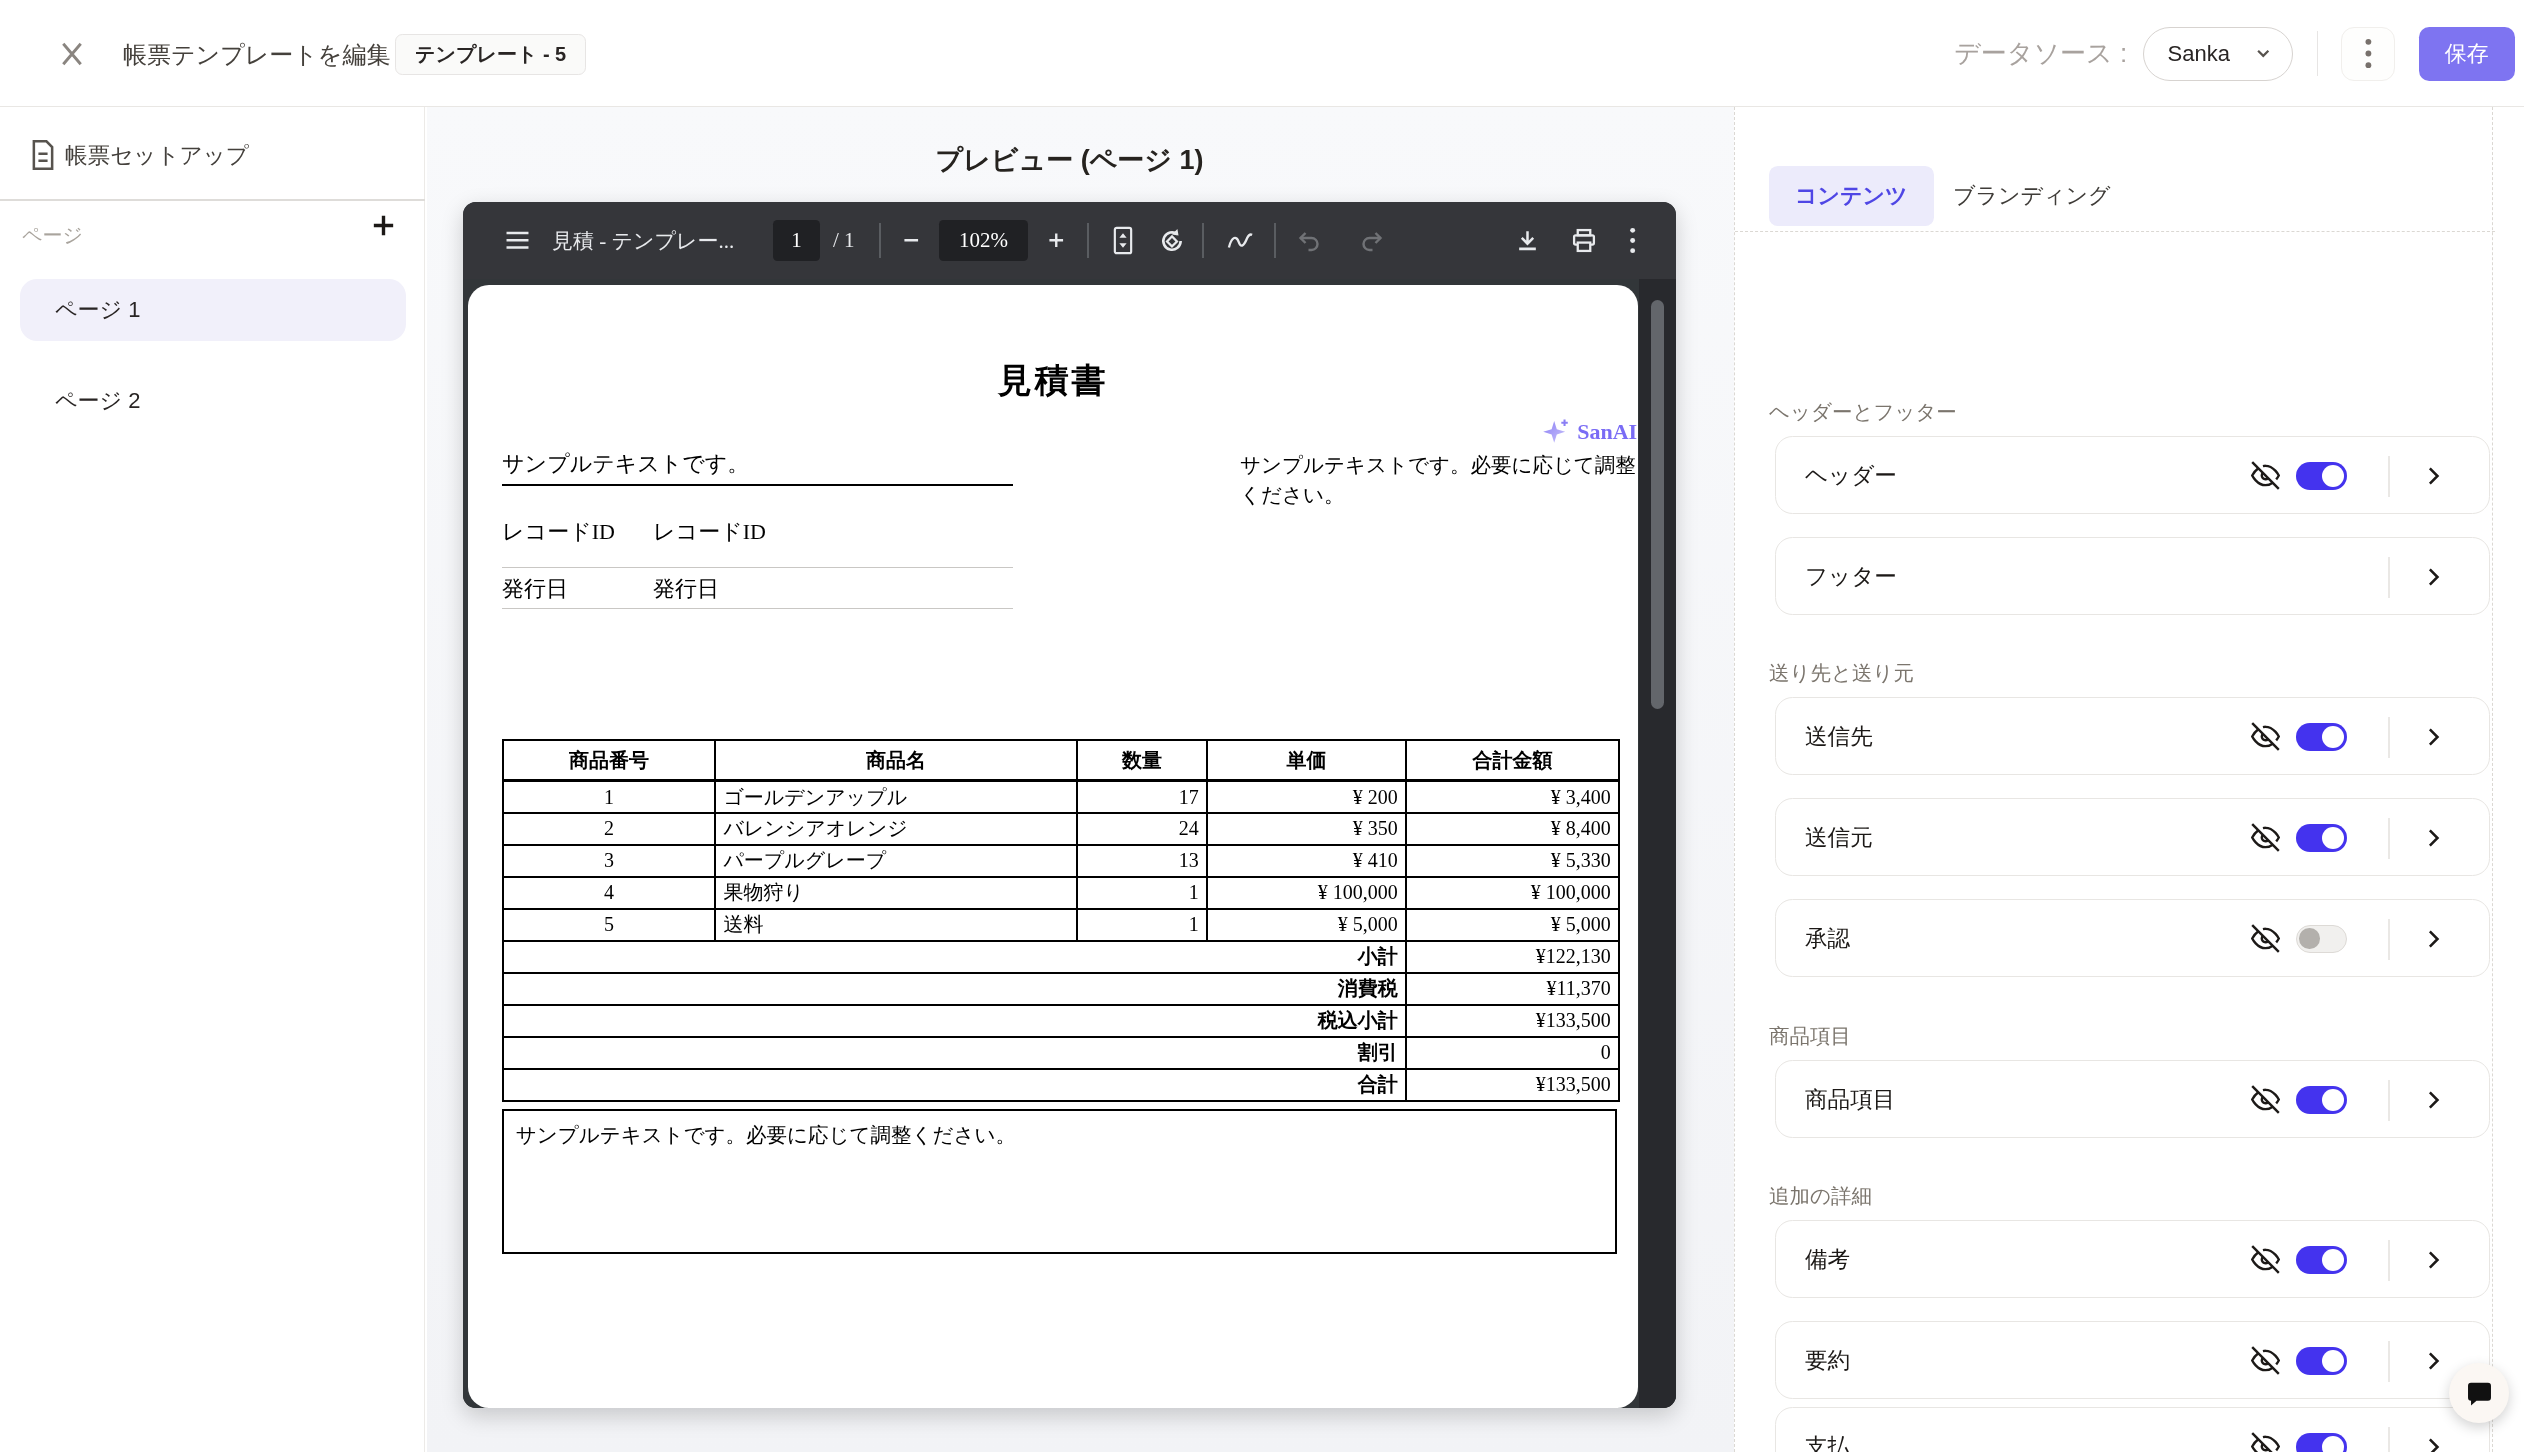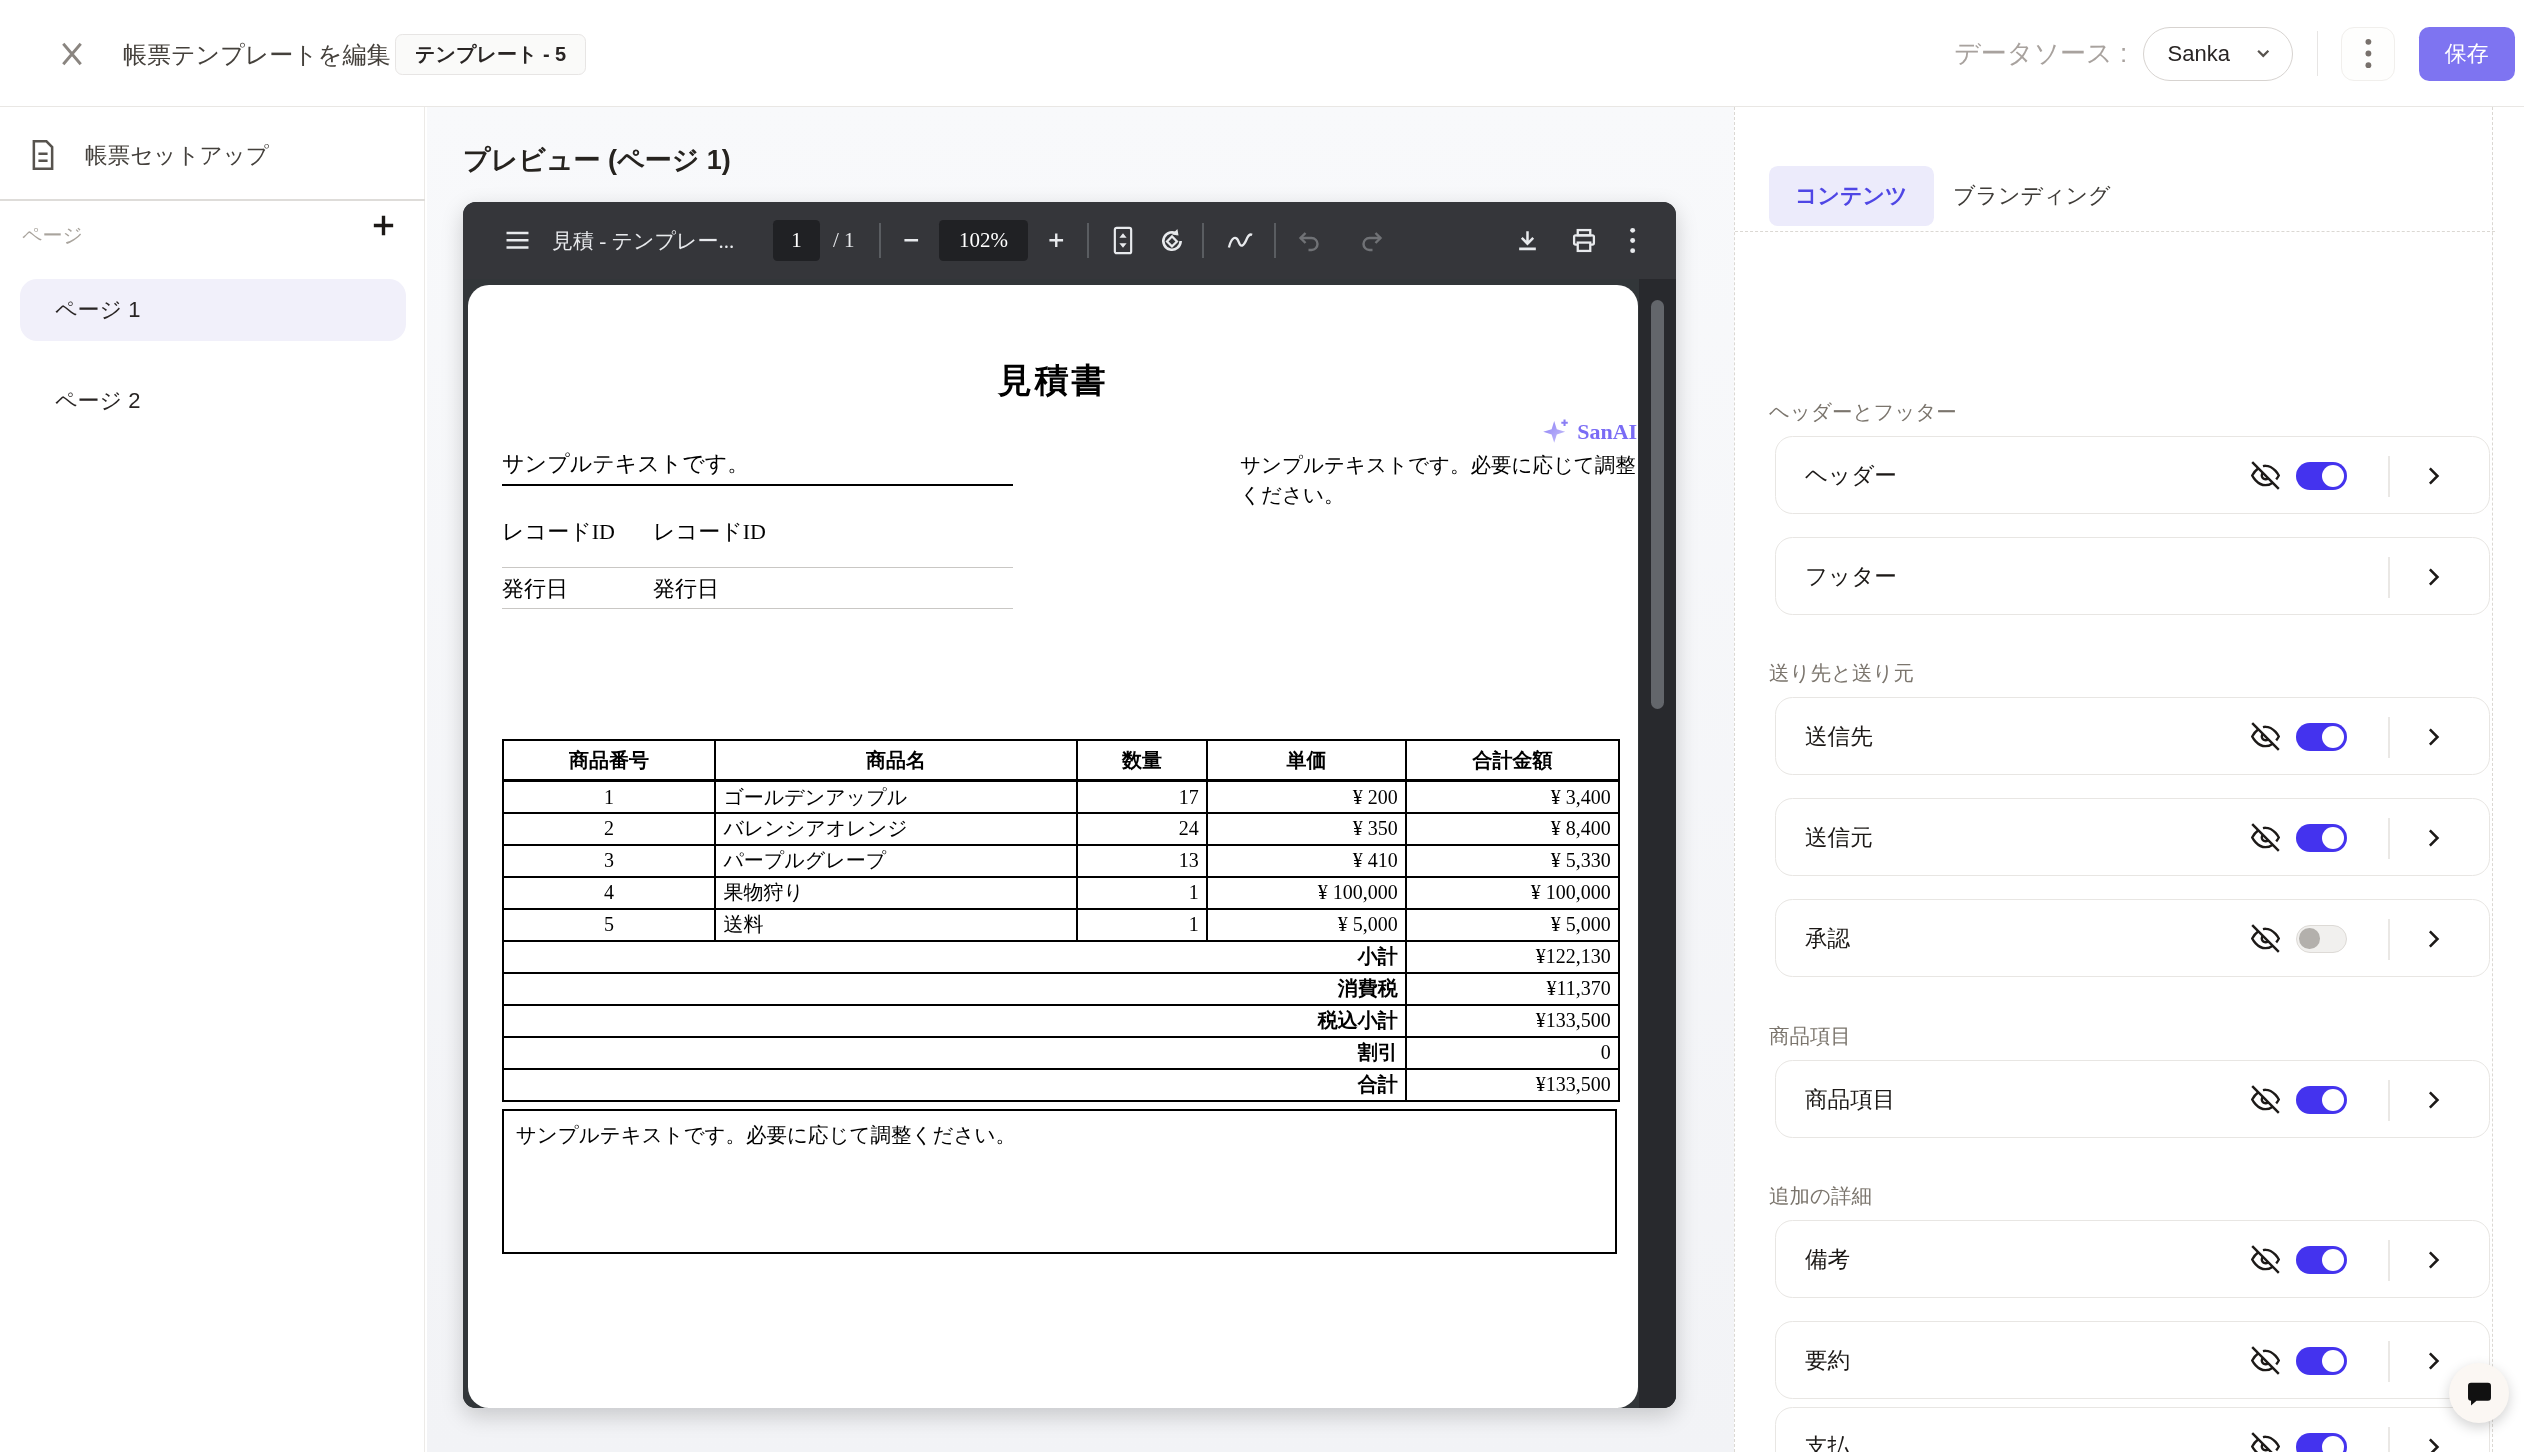--- a/index.html
+++ b/index.html
@@ -18,34 +18,34 @@
   .ds-select { width:150px; height:54px; border:1.5px solid #d7d3d0; border-radius:29px; background:#fff; display:flex;
                align-items:center; justify-content:space-between; padding:0 19px 0 23.4px; font-size:22px; color:#292524; cursor:pointer; }
   .vdiv { width:1.5px; height:45px; background:#e7e5e4; margin:0 23.4px; }
   .kebab-btn { width:54px; height:54px; border:1.5px solid #f1efec; border-radius:13px; background:#fefefd; display:flex;
                align-items:center; justify-content:center; cursor:pointer; }
   .save-btn { margin-left:23.4px; width:96px; height:54px; border:none; border-radius:10.2px; background:#7e74f1; color:#fff;
               font-size:22px; font-family:inherit; cursor:pointer; }
 
   
   .sidebar { position:absolute; left:0; top:107px; width:425px; height:1345px; background:#fff; border-right:1.5px solid #eceae7; }
-  .setup-row { position:absolute; left:29px; top:32px; display:flex; align-items:center; gap:28px; font-size:22.6px; color:#44403c; }
+  .setup-row { position:absolute; left:29px; top:32px; display:flex; align-items:center; gap:8px; font-size:22.6px; color:#44403c; }
   .sb-divider { position:absolute; left:0; top:92px; width:425px; height:1.5px; background:#dedcd9; }
   .pages-label { position:absolute; left:22px; top:115px; font-size:20px; color:#a9a49d; }
   .add-page-btn { position:absolute; right:26px; top:104px; background:none; border:none; cursor:pointer; }
   .page-item { position:absolute; left:20px; width:386px; height:62px; border-radius:16px; display:flex; align-items:center;
                padding-left:35px; font-size:22px; color:#292524; cursor:pointer; }
   .page-item.active { background:#f1f0fa;border-radius:17px; }
   .page-item.p1 { top:172px; }
   .page-item.p2 { top:263px; }
 
   
   .center { position:absolute; left:427px; top:107px; width:1308px; height:1345px;
             background:linear-gradient(180deg,#f8f9fb 0%,#f2f3f6 100%); }
-  .preview-title { position:absolute; left:36px; top:35px; width:1213px; text-align:left; font-size:27px; font-weight:700; color:#26231f; }
+  .preview-title { position:absolute; left:36px; top:35px; width:1213px; text-align:center; font-size:27px; font-weight:700; color:#26231f; }
   .viewer { position:absolute; left:36px; top:95px; width:1213px; height:1206px; border-radius:13px; overflow:hidden;
             background:#323639; box-shadow:0 7.3px 22px rgba(0,0,0,0.18);font-family:Liberation Serif, serif; }
   .pdf-toolbar { position:absolute; left:0; top:0; width:100%; height:77px; background:#35363a; color:#e8eaed; }
   .pdf-toolbar .tbi { position:absolute; top:0; height:77px; display:flex; align-items:center; background:none; border:none; color:#e8eaed; font-family:inherit; cursor:pointer; }
   .tb-doc-title { left:89px; font-size:21px; font-weight:500; max-width:219px; white-space:nowrap; }
   .tb-pagebox { left:310px; } .tb-pagebox .box, .tb-zoombox .box { background:#202124; border-radius:4.4px; height:41px; display:flex; align-items:center; justify-content:center; font-size:21px; color:#fff; }
   .tb-pagebox .box { width:47px; }
   .tb-slash { left:370px; font-size:21px; }
   .tb-sep { position:absolute; top:21px; width:1.5px; height:35px; background:#5a5d61; }
   .tb-zoombox { left:476px; } .tb-zoombox .box { width:89px; }

